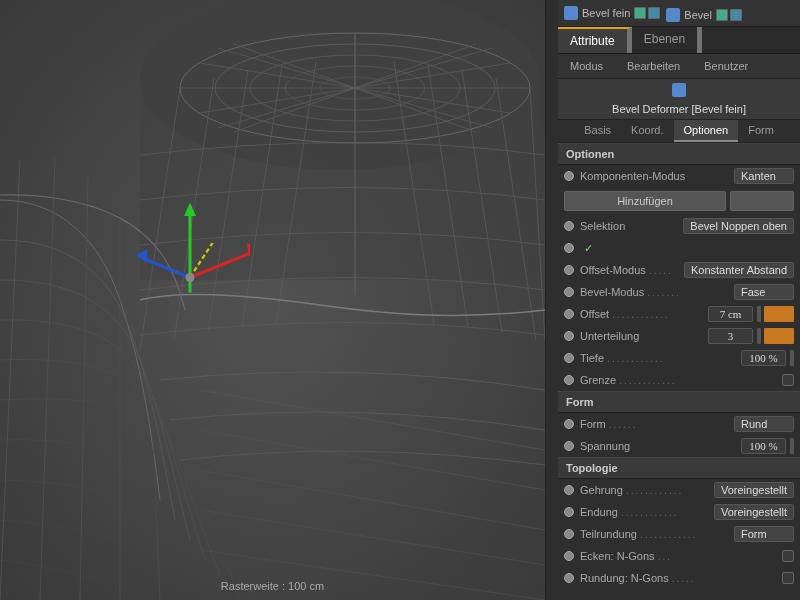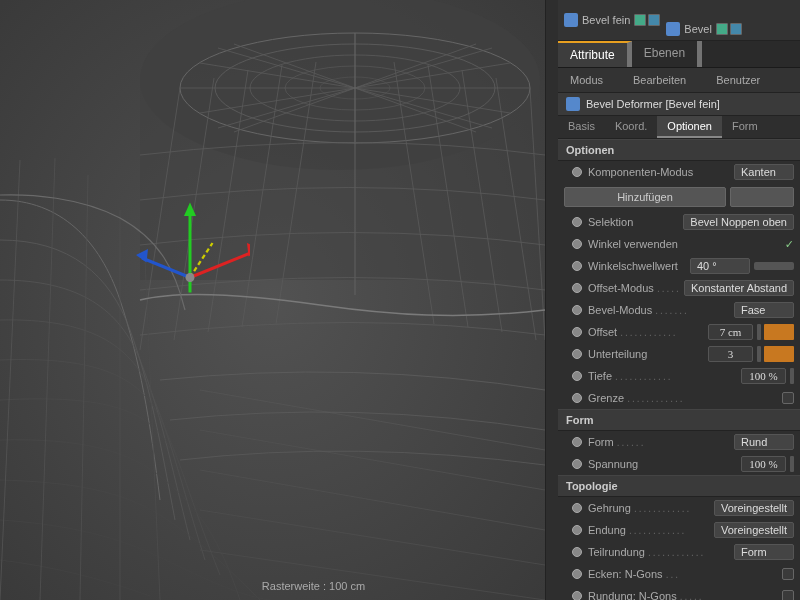--- a/index.html
+++ b/index.html
@@ -1,20 +1,20 @@
 <!DOCTYPE html>
 <html><head>
   <meta charset="utf-8">
   <style>
     * { box-sizing: border-box; margin: 0; padding: 0; }
     body { width: 800px; height: 600px; overflow: hidden; background: #3a3a3a; font-family: Arial, sans-serif; font-size: 11px; color: #ccc; display: flex; }
 
     
     #viewport { width: 545px; height: 600px; position: relative; background: #4a4a4a; overflow: hidden; }
-    #viewport-label { position: absolute; bottom: 8px; left: 50%; transform: translateX(-50%); color: #aaa; font-size: 11px; margin-left: 41px; }
+    #viewport-label { position: absolute; bottom: 8px; left: 50%; transform: translateX(-50%); color: #aaa; font-size: 11px; }
     
     
     #mesh-svg { width: 100%; height: 100%; position: absolute; top: 0; left: 0; }
 
     
     #gizmo { position: absolute; top: 200px; left: 155px; width: 80px; height: 80px; }
 
     
     #panel { width: 255px; height: 600px; background: #2e2e2e; border-left: 1px solid #222; display: flex; flex-direction: column; overflow: hidden; padding-left: 12px; }
 
@@ -26,42 +26,42 @@
     .lcheck { width: 12px; height: 12px; border: 1px solid #666; background: #444; border-radius: 1px; }
     .lcheck.green { background: #4a8; }
     .lcheck.blue { background: #48a; }
 
     
     #tab-bar { display: flex; background: #2a2a2a; border-bottom: 1px solid #1a1a1a; }
     .tab { padding: 5px 12px; font-size: 12px; cursor: pointer; color: #999; border-right: 5px solid #737373; }
     .tab.active { background: #3d3d3d; color: #fff; border-top: 2px solid #e8a020; }
 
     
-    #sub-tabs { display: flex; background: #333; padding: 3px 4px; gap: 14px; border-bottom: 1px solid #222; }
+    #sub-tabs { display: flex; background: #333; padding: 3px 4px; gap: 8px; border-bottom: 1px solid #222; }
     .sub-tab { padding: 3px 8px; font-size: 11px; color: #aaa; cursor: pointer; border-radius: 2px; }
 
     
-    #title-bar { background: #3a3a3a; padding: 4px 8px; display: flex; align-items: center; gap: 6px; border-bottom: 1px solid #222; }
+    #title-bar { background: #3a3a3a; padding: 4px 8px; display: flex; align-items: center; gap: 6px; border-bottom: 1px solid #222; flex-direction: column; }
     .title-icon { width: 14px; height: 14px; background: #5588cc; border-radius: 2px; }
     #title-text { font-size: 11px; color: #ddd; }
 
     
-    #inner-tabs { display: flex; background: #2e2e2e; border-bottom: 1px solid #222; }
+    #inner-tabs { display: flex; background: #2e2e2e; border-bottom: 1px solid #222; justify-content: center; }
     .inner-tab { padding: 4px 10px; font-size: 11px; color: #999; cursor: pointer; }
     .inner-tab.active { background: #444; color: #fff; border-bottom: 2px solid #888; }
 
     
     #content { flex: 1; overflow-y: auto; overflow-x: hidden; padding: 0; }
     #content::-webkit-scrollbar { width: 6px; }
     #content::-webkit-scrollbar-track { background: #2a2a2a; }
     #content::-webkit-scrollbar-thumb { background: #555; }
 
     .section-header { background: #3a3a3a; padding: 4px 8px; font-size: 11px; font-weight: bold; color: #ccc; border-top: 1px solid #444; border-bottom: 1px solid #222; }
 
-    .prop-row { display: flex; align-items: center; padding: 2px 6px; min-height: 22px; margin-left: 8px; }
+    .prop-row { display: flex; align-items: center; padding: 2px 6px; min-height: 22px; }
     .radio-dot { width: 10px; height: 10px; border-radius: 50%; border: 1px solid #666; background: #333; margin-right: 6px; flex-shrink: 0; }
     .radio-dot.active { background: #888; border-color: #aaa; }
     .prop-label { flex: 1; color: #aaa; font-size: 11px; }
     .prop-value { background: #444; border: 1px solid #555; border-radius: 2px; padding: 1px 6px; font-size: 11px; color: #ddd; min-width: 60px; text-align: left; }
     .prop-input { display: flex; align-items: center; gap: 2px; font-family: Liberation Serif, serif; }
     .num-input { background: #3a3a3a; border: 1px solid #555; border-radius: 2px; padding: 1px 4px; width: 45px; font-size: 11px; color: #ddd; text-align: center; }
 
     .btn-add { background: #555; border: 1px solid #666; border-radius: 2px; padding: 3px 10px; color: #ccc; cursor: pointer; font-size: 11px; width: 100%; text-align: center; }
     .btn-row { padding: 4px 6px; }
 
@@ -178,21 +178,21 @@
 
   <div id="layers-bar">
     <div class="layer-item">
       <div class="layer-icon" style="background:#5588cc;"></div>
       <span>Bevel fein</span>
       <div class="layer-checkboxes">
         <div class="lcheck green"></div>
         <div class="lcheck blue"></div>
       </div>
     </div>
-    <div class="layer-item" style="margin-top:18px;justify-content:flex-end;">
+    <div class="layer-item" style="margin-top:4px;justify-content:flex-end;">
       <div class="layer-icon" style="background:#5588cc;"></div>
       <span>Bevel</span>
       <div class="layer-checkboxes">
         <div class="lcheck green"></div>
         <div class="lcheck blue"></div>
       </div>
     </div>
   </div>
 
   <div id="tab-bar">
@@ -236,30 +236,23 @@
     </div>
 
     <div class="prop-row">
       <div class="radio-dot active"></div>
       <span class="prop-label">Selektion</span>
       <span class="prop-value">Bevel Noppen oben</span>
     </div>
 
     <div class="prop-row">
       <div class="radio-dot active"></div>
-      <span class="prop-label">Winkel verwenden</span>
       <span class="checkmark">✓</span>
     </div>
 
-    <div class="prop-row">
-      <div class="radio-dot active"></div>
-      <span class="prop-label">Winkelschwellwert</span>
-      <span class="prop-value">40 °</span>
-      <div style="width:40px;height:8px;background:#555;border-radius:2px;margin-left:4px;"></div>
-    </div>
 
     <div class="prop-row">
       <div class="radio-dot active"></div>
       <span class="prop-label">
         <span>Offset-Modus</span>
         <span class="dots-label"> .....</span>
       </span>
       <span class="prop-value">Konstanter Abstand</span>
     </div>
 

